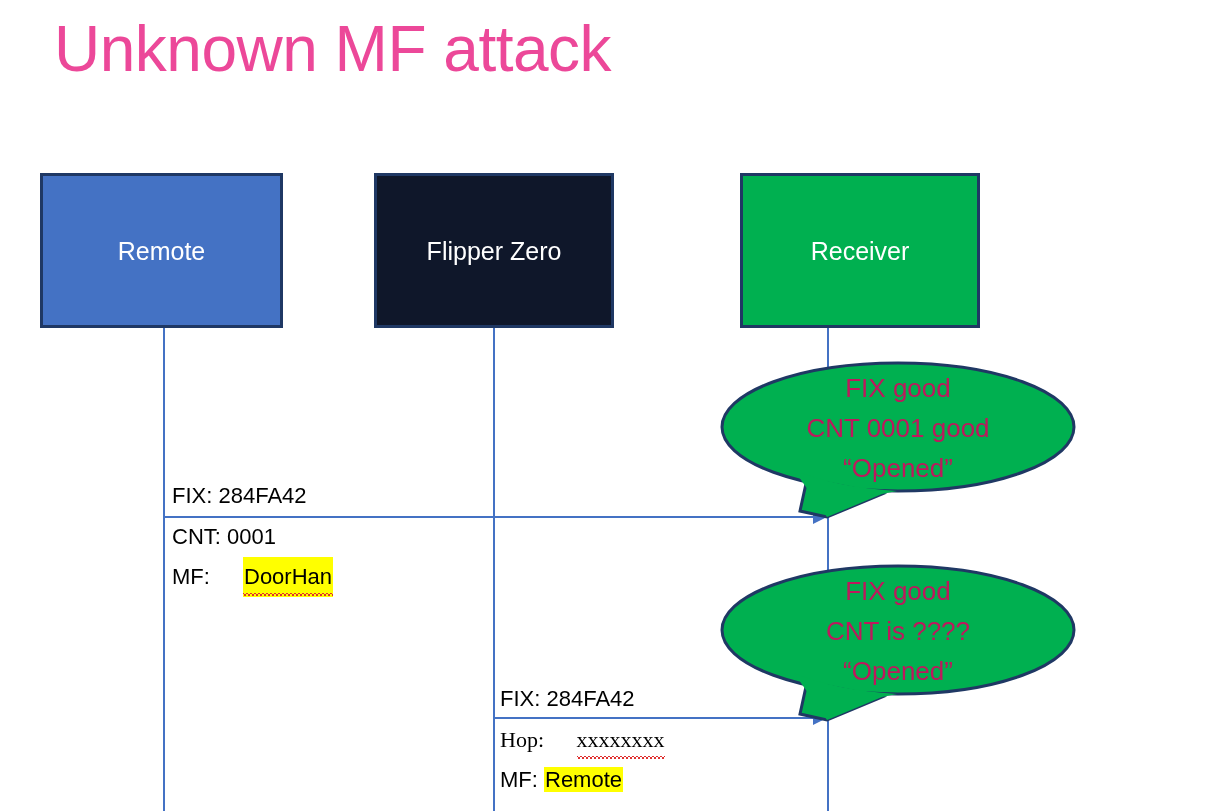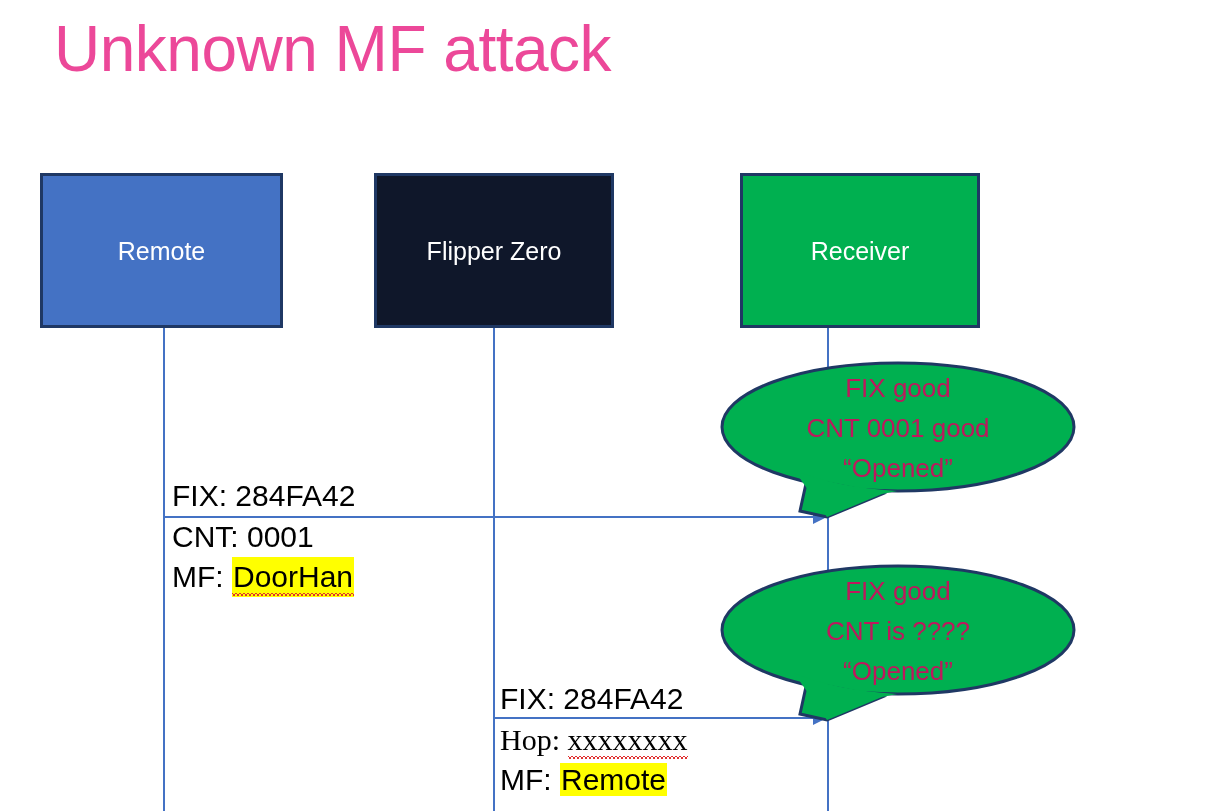--- a/index.html
+++ b/index.html
@@ -82,32 +82,33 @@
     border-top: 7px solid transparent;
     border-bottom: 7px solid transparent;
     border-left: 14px solid #4472c4;
   }
 
   
   .msg-text {
     position: absolute;
     z-index: 6;
     color: #000000;
-    font-size: 30px;
+    font-size: 22px;
     line-height: 40px;
     white-space: nowrap;
   }
   .msg-text .line { display: block; }
   .hl {
     background: #ffff00;
     padding: 0 1px;
   }
   .squiggle {
     position: relative;
     display: inline-block;
+    margin-left: 27px;
   }
   .squiggle::after {
     content: "";
     position: absolute;
     left: 0;
     right: 0;
     bottom: 1px;
     height: 3px;
     background-image:
       linear-gradient(45deg, transparent 40%, #e03030 40%, #e03030 60%, transparent 60%),

